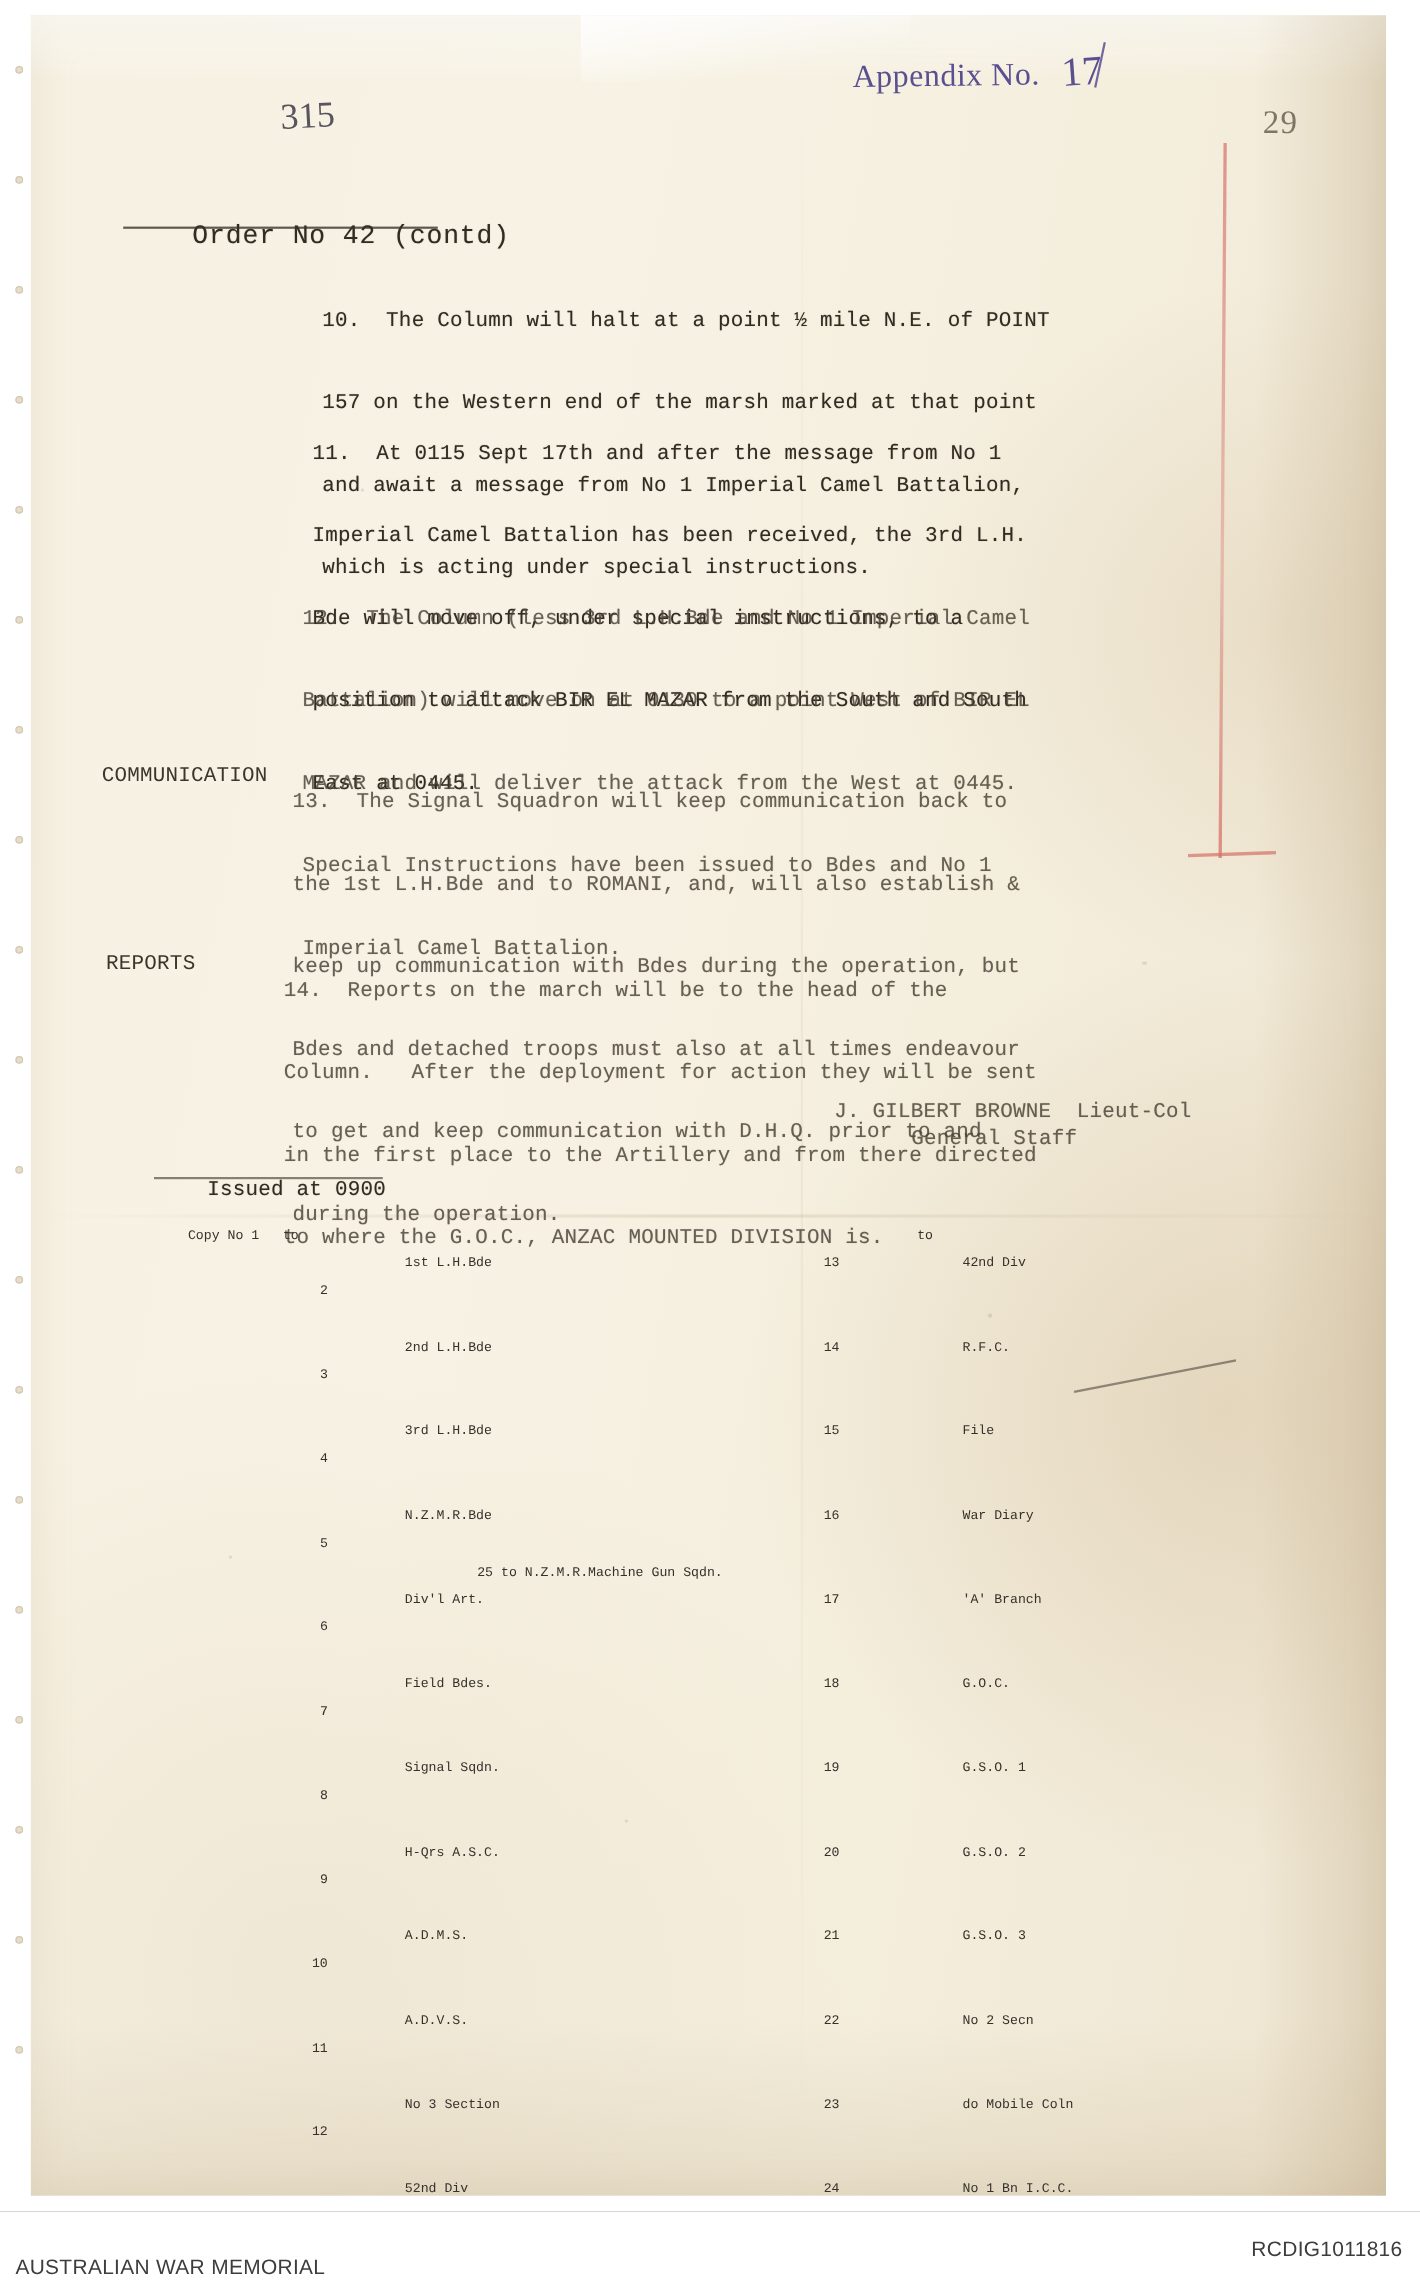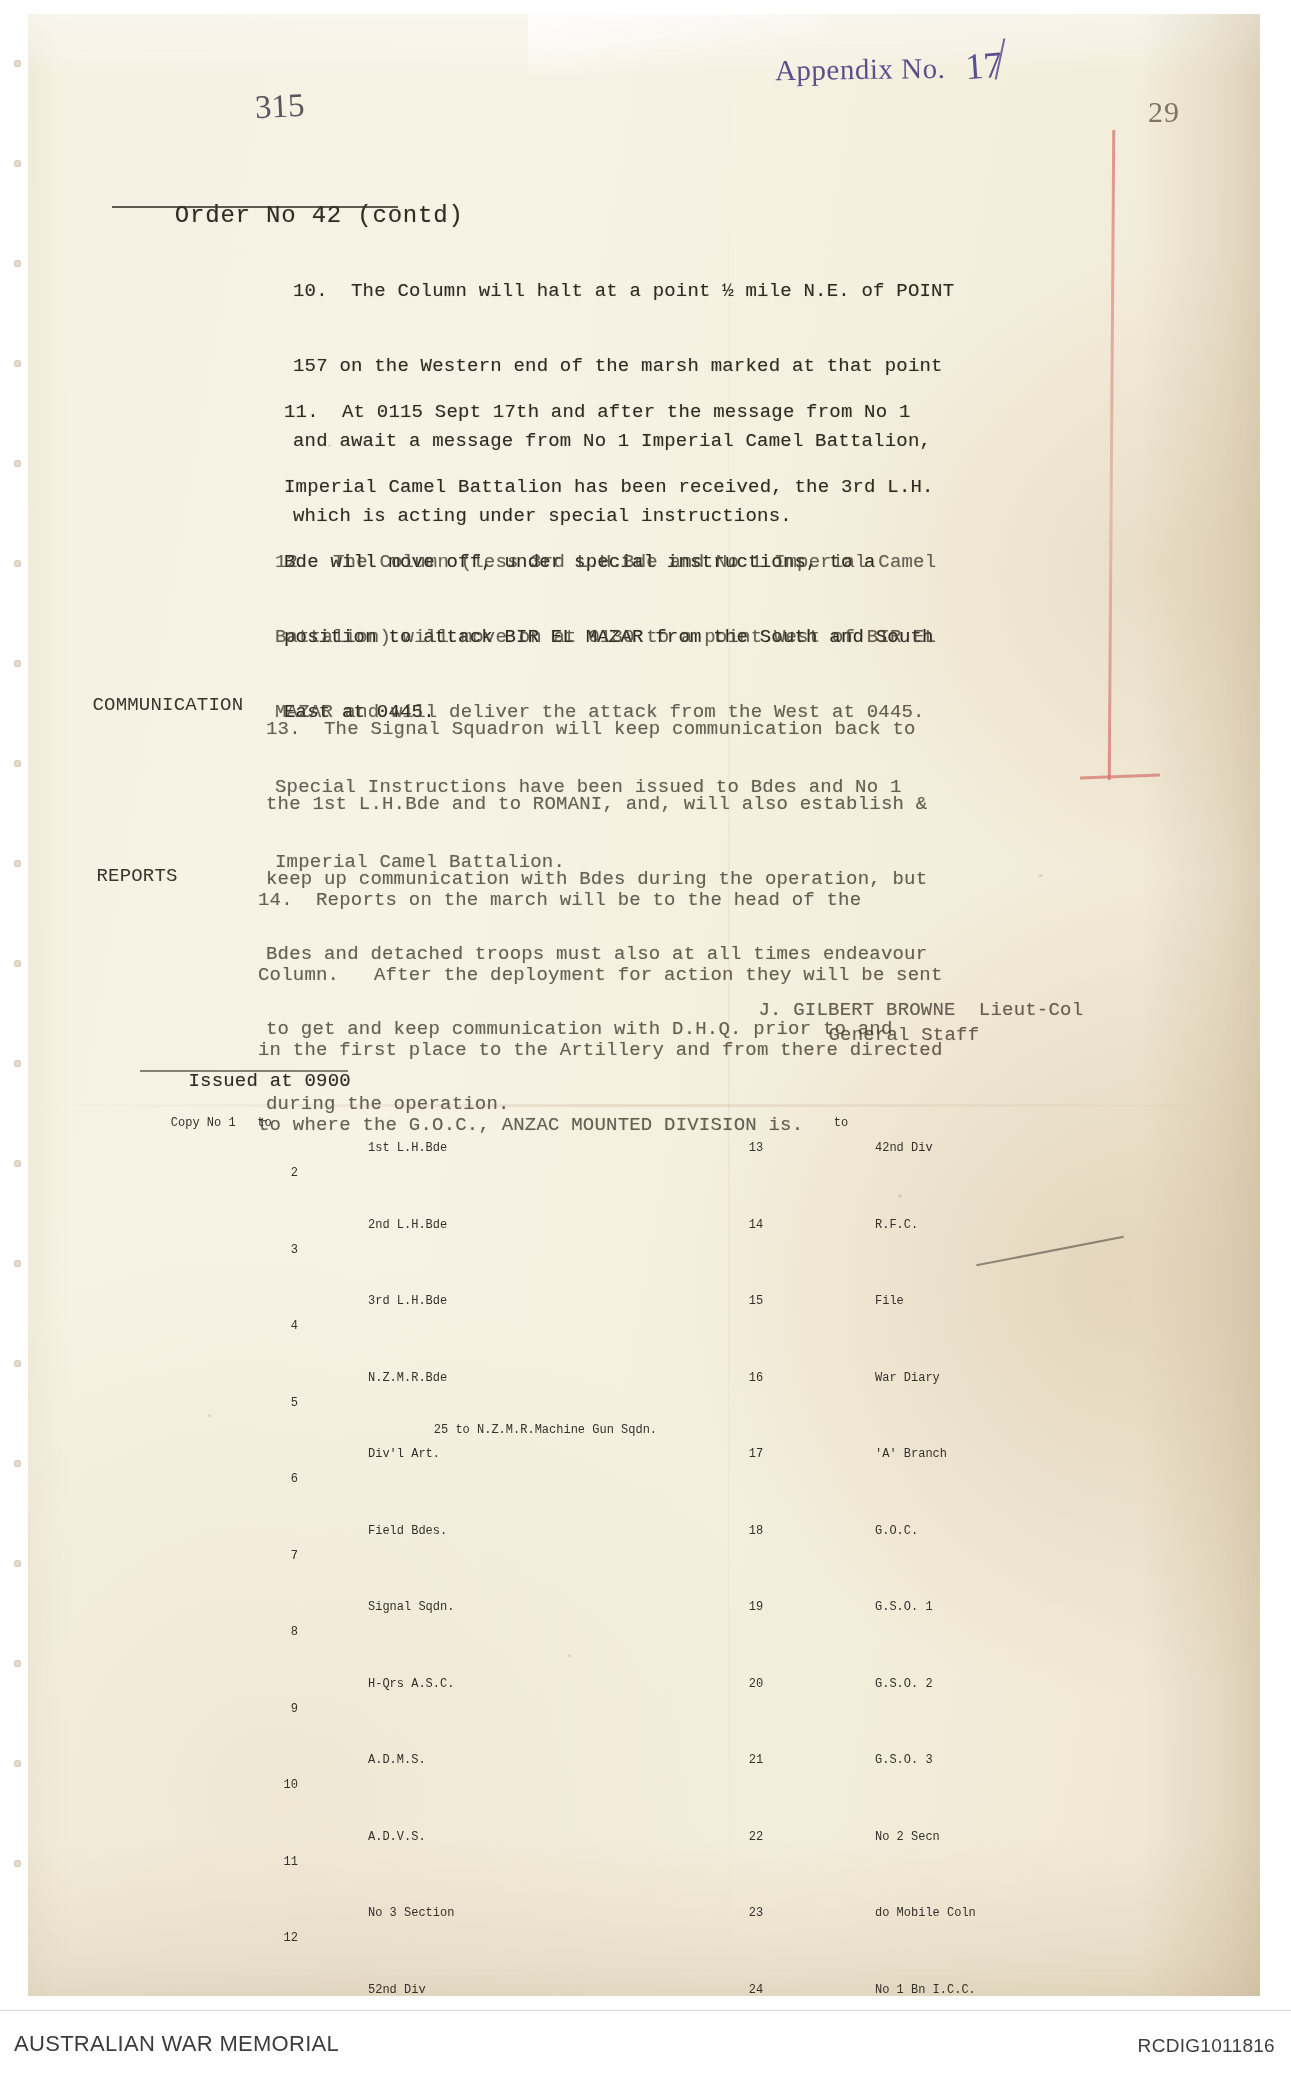--- a/index.html
+++ b/index.html
@@ -170,22 +170,22 @@
     left: 0;
     top: 2010px;
     width: 1291px;
     height: 72px;
     background: #ffffff;
     border-top: 1px solid #d8d8d8;
   }
   #footer .f-left {
     position: absolute;
     left: 14px;
-    top: 20px;
-    font-size: 22px;
+    top: 40px;
+    font-size: 19px;
     color: #ararar;
     color: #3d3d3d;
     letter-spacing: 0.3px;
   }
   #footer .f-right {
     position: absolute;
     right: 16px;
     top: 24px;
     font-size: 19px;
     color: #3d3d3d;

